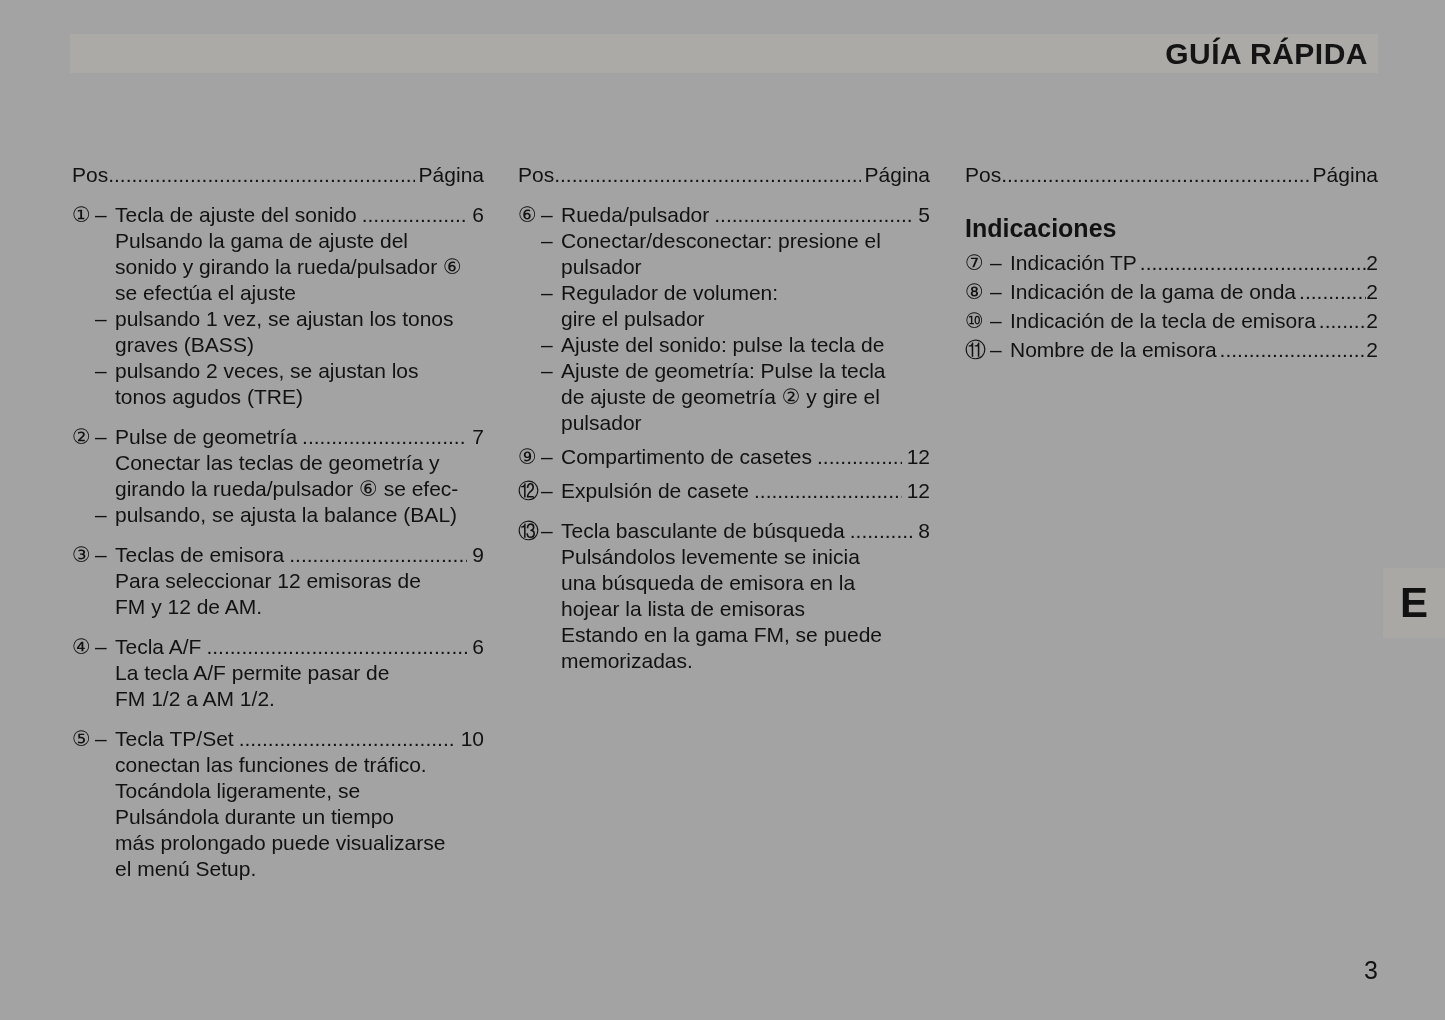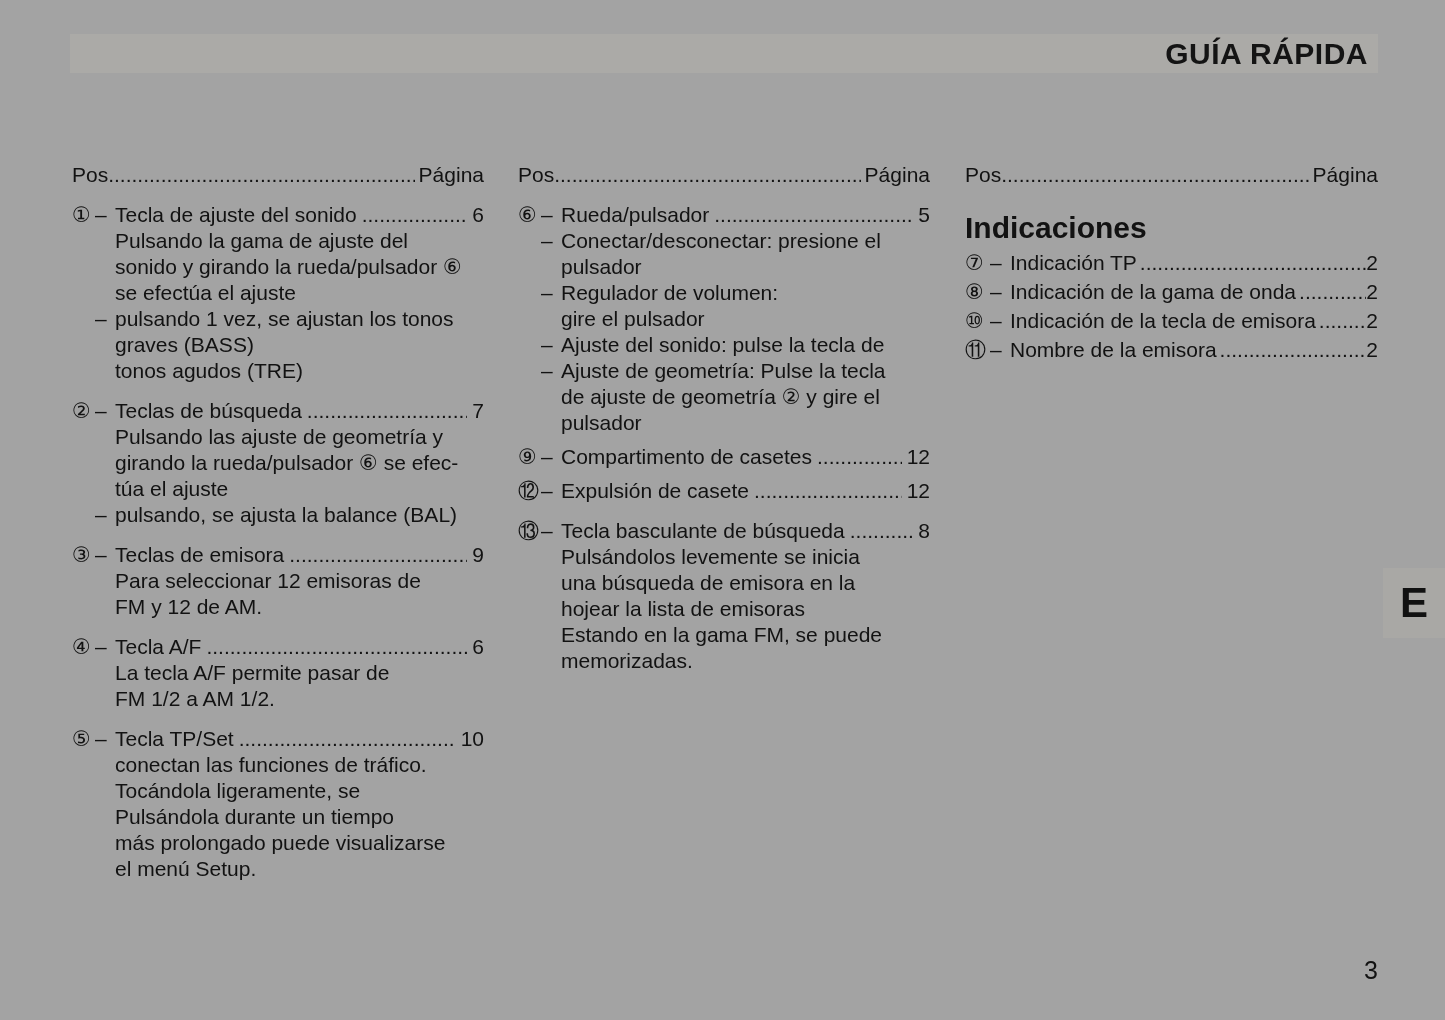--- a/index.html
+++ b/index.html
@@ -34,21 +34,21 @@
   .trow { display:flex; white-space:nowrap; }
   .bdash { flex:none; display:inline-block; width:20px; margin-left:-20px; }
   .tlabel { flex:none; }
   .tleader { flex:1 1 auto; overflow:hidden; white-space:nowrap; margin-left:5px; }
   .tpage { flex:none; padding-left:5px; }
   .col-3 .tleader { margin-left:3px; }
   .col-3 .tpage { padding-left:0; }
 
   .bline { white-space:nowrap; }
 
-  .section-heading { font-weight:bold; font-size:30px; line-height:30px; margin-top:25px; margin-bottom:7px; }
+  .section-heading { font-weight:bold; font-size:25px; line-height:30px; margin-top:25px; margin-bottom:7px; }
 
   .edge-tab {
     position:absolute; left:1383px; top:568px; width:62px; height:70px;
     background:#a9a8a5; display:flex; align-items:center; justify-content:center;
   }
   .edge-tab-letter { font-weight:bold; font-size:42px; color:#111; }
 
   .page-number { position:absolute; top:956px; left:72px; width:1306px; text-align:right; font-size:25px; }
 </style>
 </head>
@@ -72,33 +72,33 @@
           <span class="bdash">–</span>
           <span class="tlabel">Tecla de ajuste del sonido</span>
           <span class="tleader">........................................................................................................</span>
           <span class="tpage">6</span>
         </div>
         <div class="bline">Pulsando la gama de ajuste del</div>
         <div class="bline">sonido y girando la rueda/pulsador ⑥</div>
         <div class="bline">se efectúa el ajuste</div>
         <div class="bline"><span class="bdash">–</span>pulsando 1 vez, se ajustan los tonos</div>
         <div class="bline">graves (BASS)</div>
+        <div class="bline"><span class="bdash">–</span>pulsando 2 veces, se ajustan los</div>
         <div class="bline">tonos agudos (TRE)</div>
       </div>
       <div class="entry">
         <span class="num">②</span>
         <div class="trow">
           <span class="bdash">–</span>
-          <span class="tlabel">Teclas de búsqueda</span>
+          <span class="tlabel">Pulse de geometría</span>
           <span class="tleader">........................................................................................................</span>
           <span class="tpage">7</span>
         </div>
-        <div class="bline">Pulsando las ajuste de geometría y</div>
+        <div class="bline">Conectar las teclas de geometría y</div>
         <div class="bline">girando la rueda/pulsador ⑥ se efec-</div>
-        <div class="bline">túa el ajuste</div>
         <div class="bline"><span class="bdash">–</span>pulsando, se ajusta la balance (BAL)</div>
       </div>
       <div class="entry">
         <span class="num">③</span>
         <div class="trow">
           <span class="bdash">–</span>
           <span class="tlabel">Teclas de emisora</span>
           <span class="tleader">........................................................................................................</span>
           <span class="tpage">9</span>
         </div>

